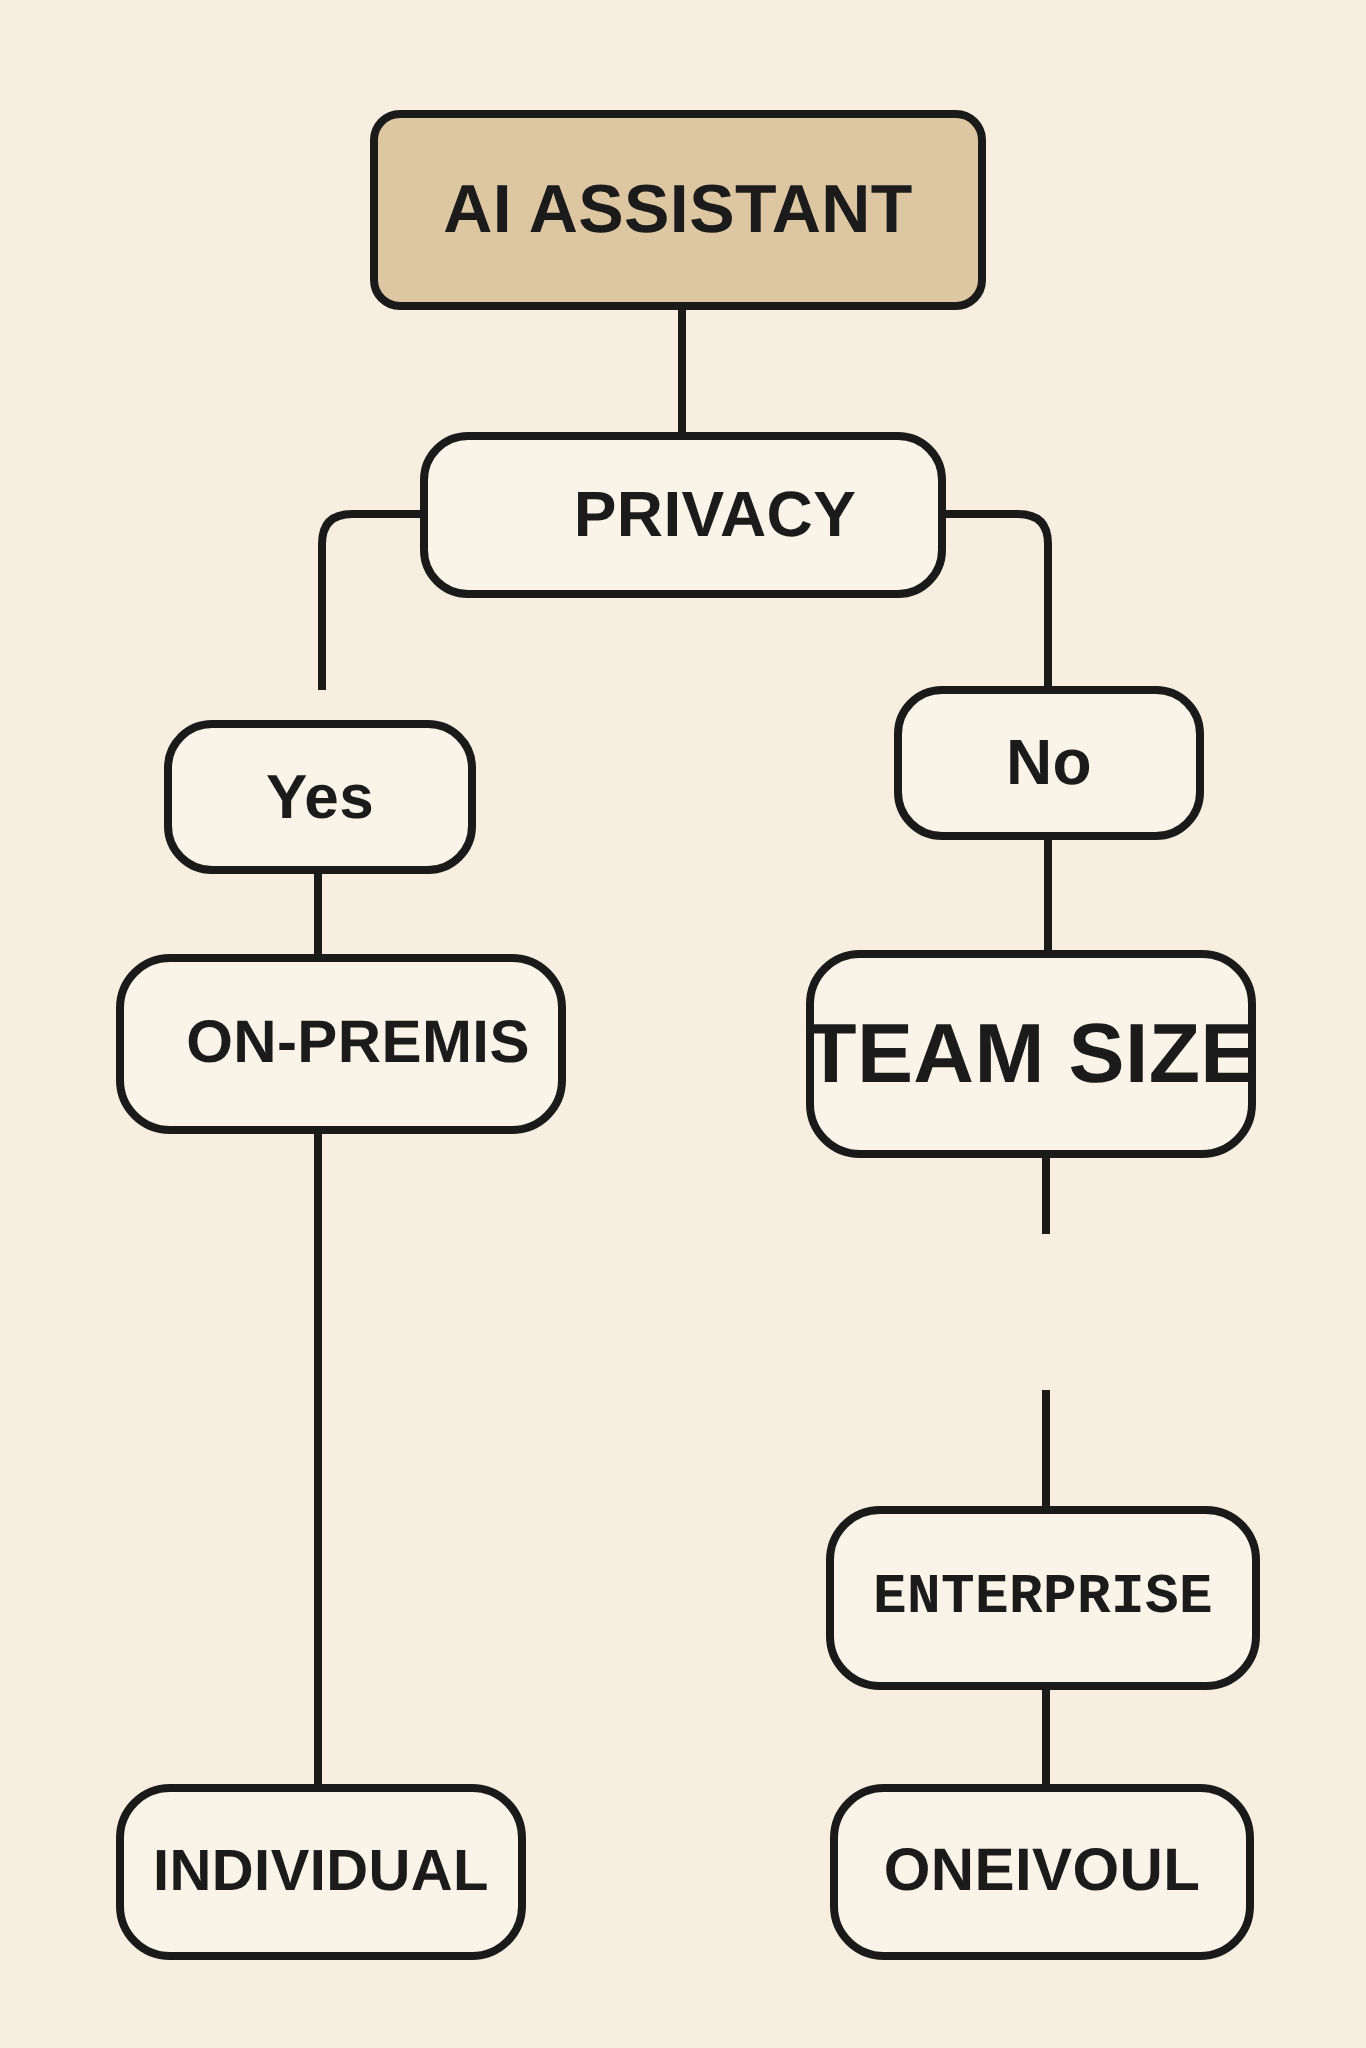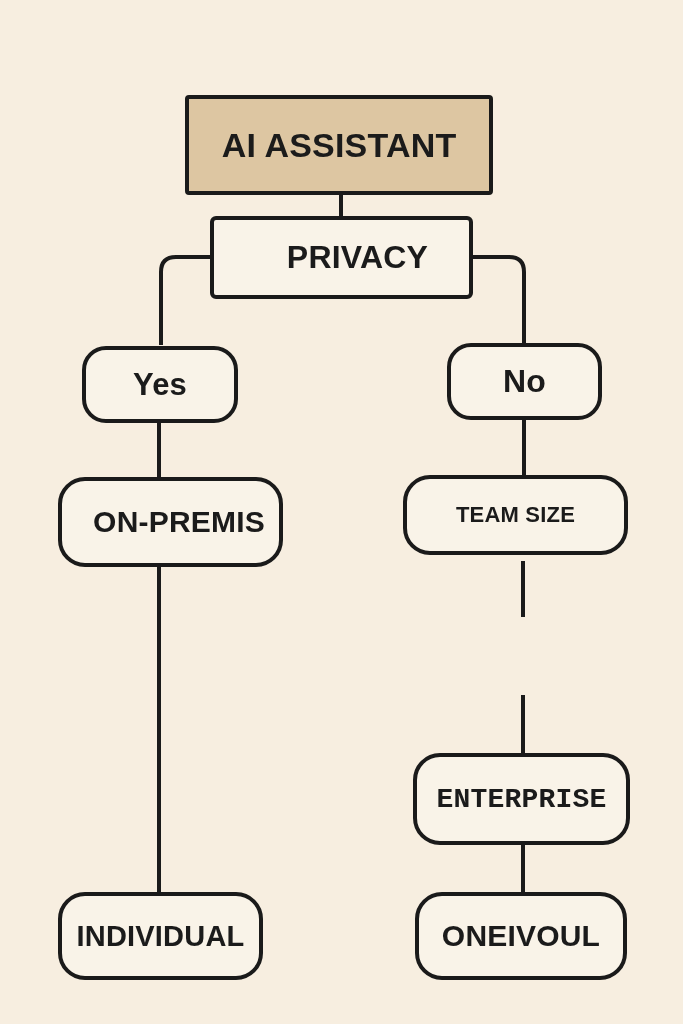--- a/index.html
+++ b/index.html
@@ -39,25 +39,24 @@
     background: var(--node-fill);
     border: 4px solid var(--stroke);
     color: var(--text);
     font-weight: 700;
     text-align: center;
     letter-spacing: 0.2px;
     white-space: nowrap;
   }
   .node--root {
     background: var(--root-fill);
-    border-radius: 4px;
-    margin-top: 40px;
+    border-radius: 15px;
   }
   .node--lg { border-radius: 27px; }
-  .node--md { border-radius: 6px; padding-left: 32px; }
+  .node--md { border-radius: 24px; padding-left: 32px; }
   .node--sm { border-radius: 24px; }
 </style>
 </head>
 <body>
 
 <div class="canvas">
 
   <svg class="edges" viewBox="0 0 683 1024" aria-hidden="true">
     <path d="M341 153 L341 218"></path>
     <path d="M212 257 L176 257 Q161 257 161 272 L161 345"></path>
@@ -71,33 +70,33 @@
   </svg>
 
   <div class="node node--root" style="left:185px; top:55px; width:308px; height:100px; font-size:34px;">
     <span>AI ASSISTANT</span>
   </div>
 
   <div class="node node--md" style="left:210px; top:216px; width:263px; height:83px; font-size:32px;">
     <span>PRIVACY</span>
   </div>
 
-  <div class="node node--sm" style="left:82px; top:346px; width:156px; height:77px; font-size:31px;">
+  <div class="node node--sm" style="left:82px; top:360px; width:156px; height:77px; font-size:31px;">
     <span>Yes</span>
   </div>
 
   <div class="node node--sm" style="left:447px; top:343px; width:155px; height:77px; font-size:32px;">
     <span>No</span>
   </div>
 
   <div class="node node--lg" style="left:58px; top:477px; width:225px; height:90px; font-size:30px;padding-left:17px;">
     <span>ON-PREMIS</span>
   </div>
 
-  <div class="node node--lg" style="left:403px; top:475px; width:225px; height:80px; font-size:22px;">
+  <div class="node node--lg" style="left:403px; top:475px; width:225px; height:104px; font-size:42px;">
     <span>TEAM SIZE</span>
   </div>
 
 
   <div class="node node--lg" style="left:413px; top:753px; width:217px; height:92px; font-size:28px;font-family:Liberation Mono, monospace;">
     <span>ENTERPRISE</span>
   </div>
 
   <div class="node node--lg" style="left:415px; top:892px; width:212px; height:88px; font-size:30px;">
     <span>ONEIVOUL</span>

